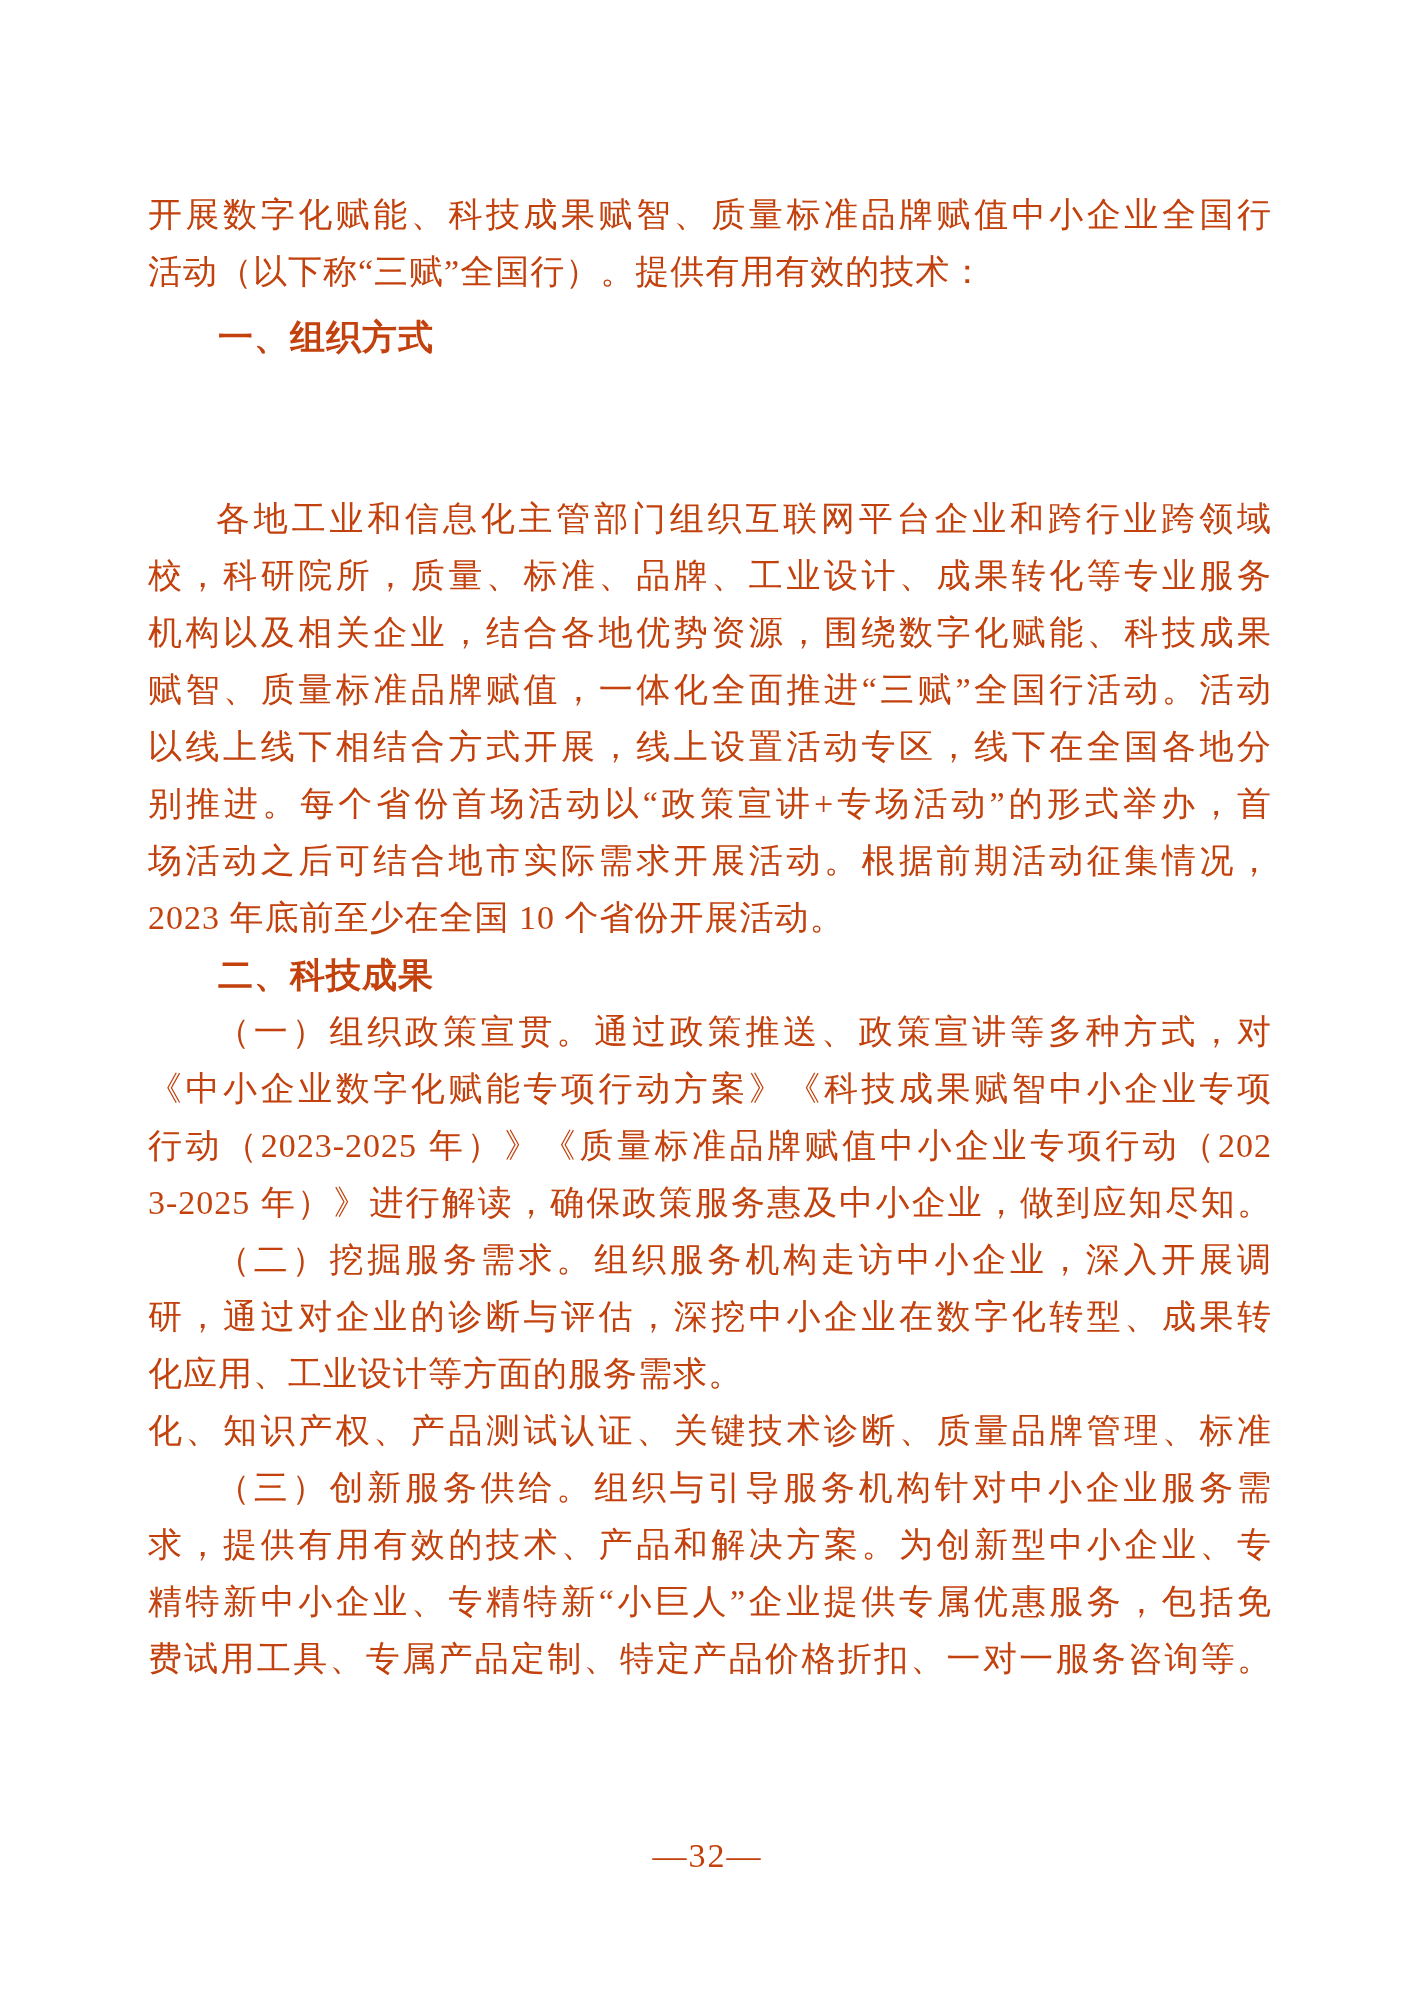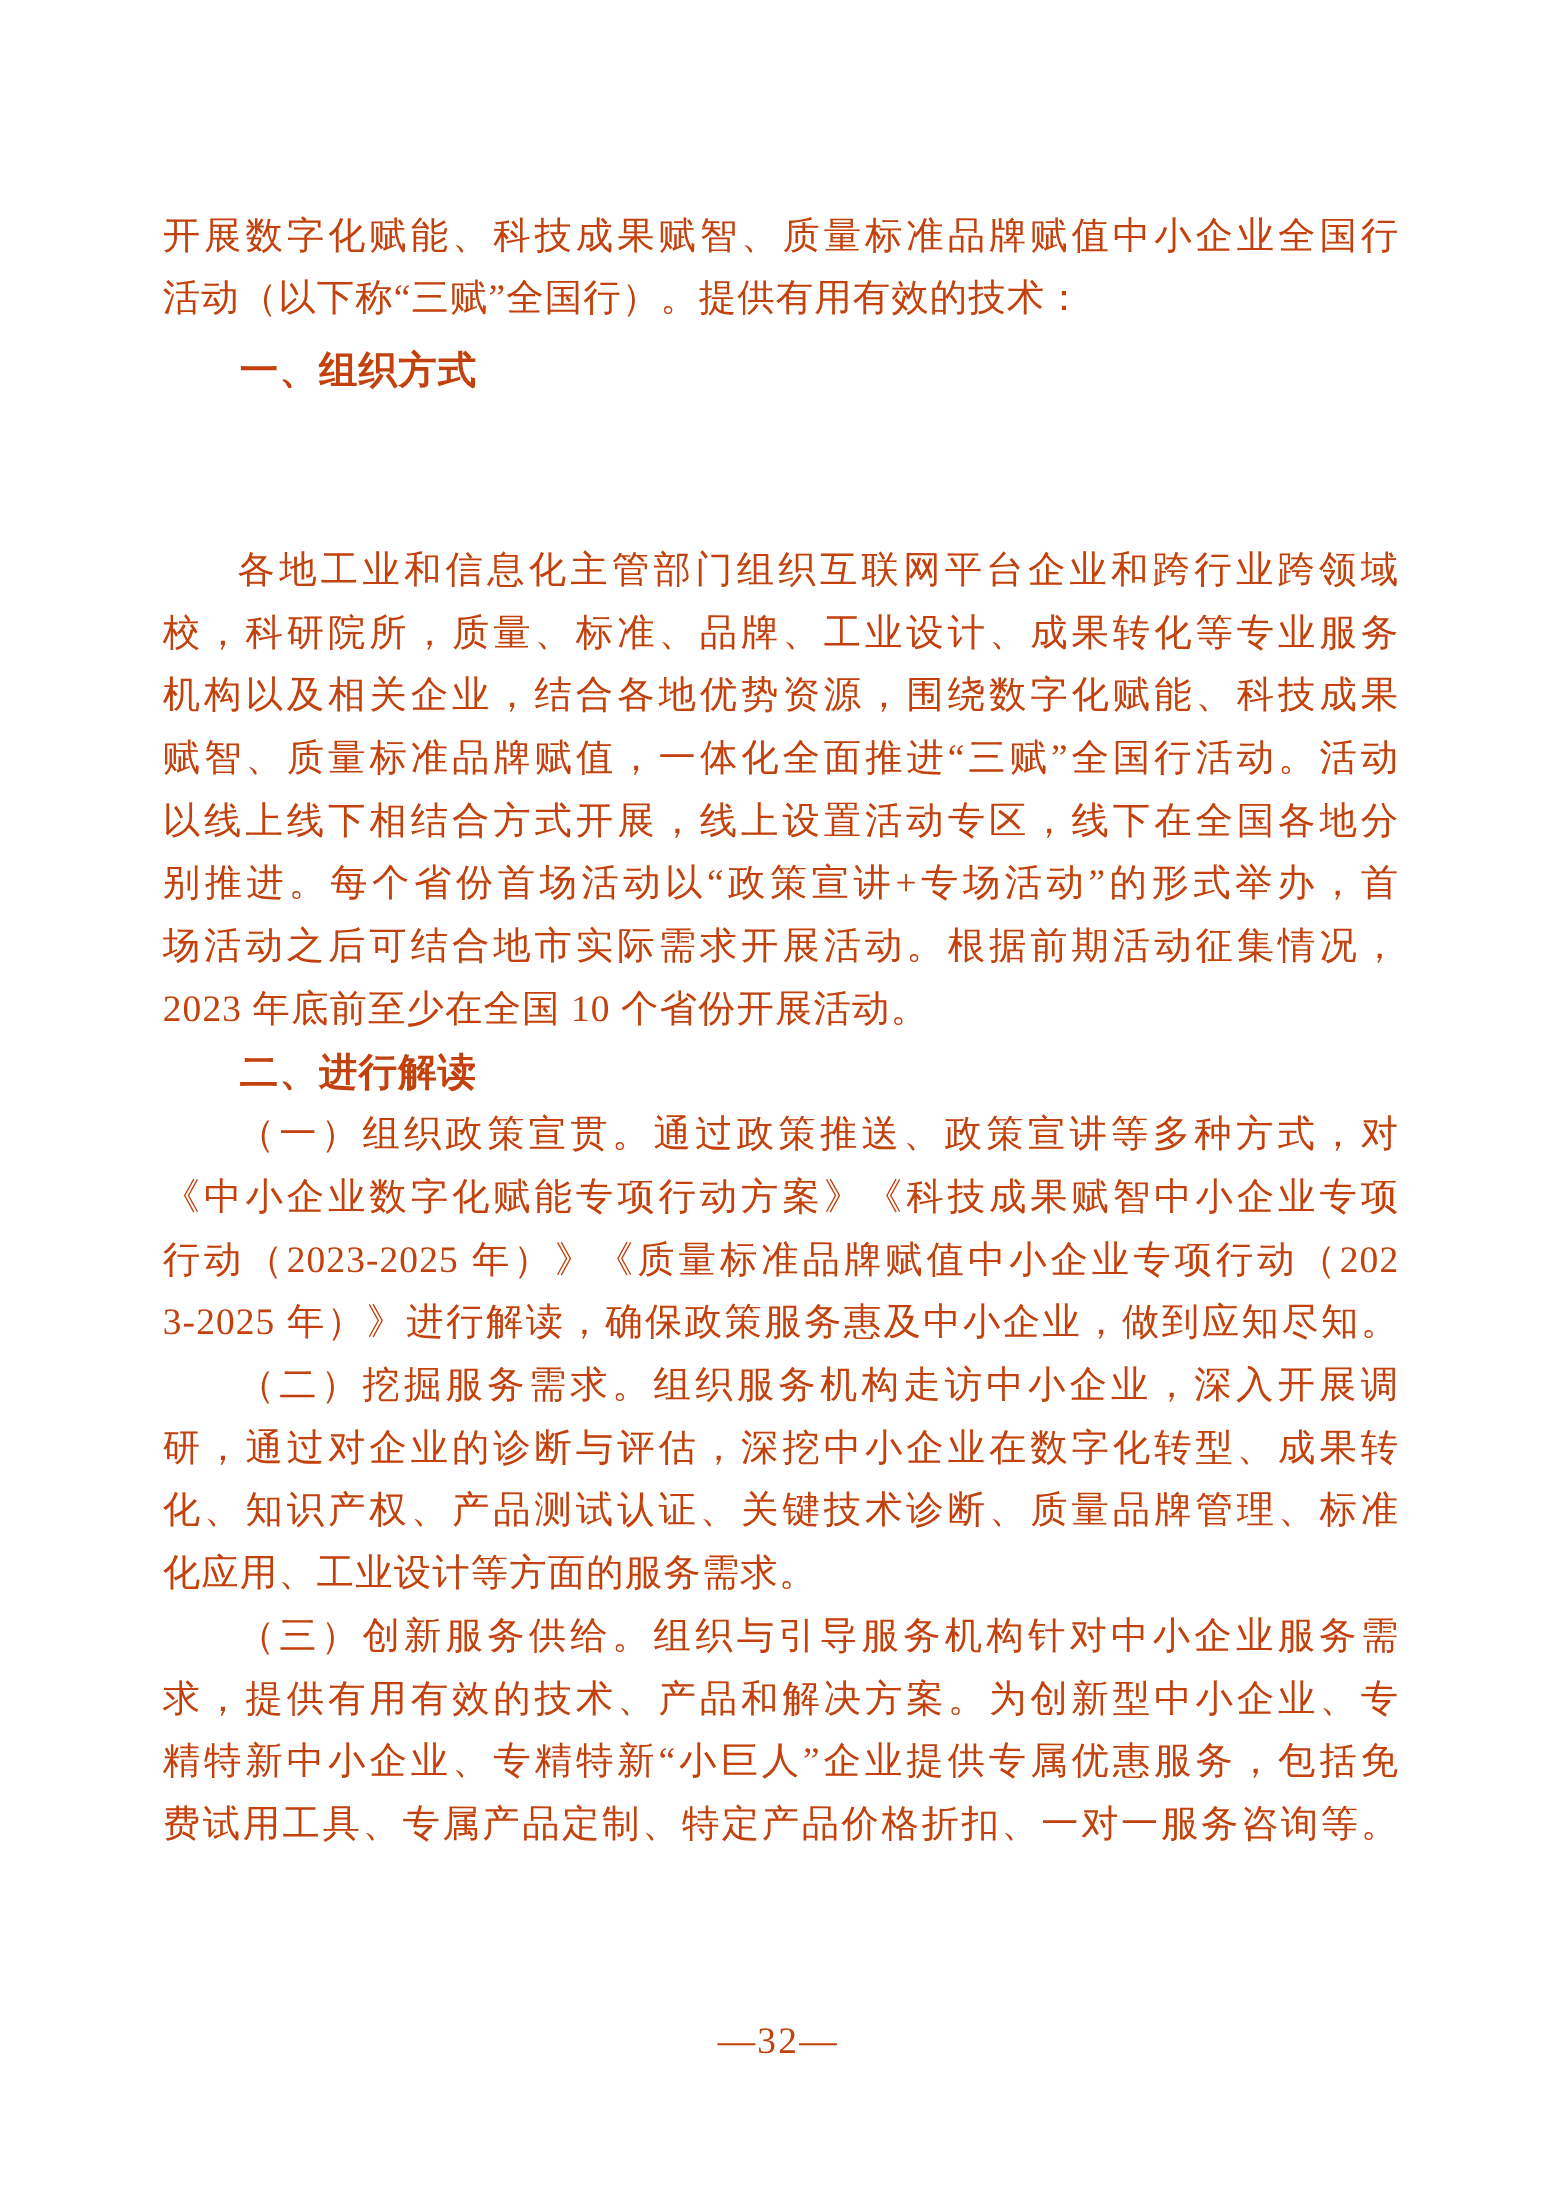--- a/index.html
+++ b/index.html
@@ -62,28 +62,28 @@
     <div class="line plain">活动（以下称“三赋”全国行）。提供有用有效的技术：</div>
     <div class="line heading h1-space">一、组织方式</div>
     <div class="line j ind">各地工业和信息化主管部门组织互联网平台企业和跨行业跨领域</div>
     <div class="line j">校，科研院所，质量、标准、品牌、工业设计、成果转化等专业服务</div>
     <div class="line j">机构以及相关企业，结合各地优势资源，围绕数字化赋能、科技成果</div>
     <div class="line j">赋智、质量标准品牌赋值，一体化全面推进“三赋”全国行活动。活动</div>
     <div class="line j">以线上线下相结合方式开展，线上设置活动专区，线下在全国各地分</div>
     <div class="line j">别推进。每个省份首场活动以“政策宣讲+专场活动”的形式举办，首</div>
     <div class="line j">场活动之后可结合地市实际需求开展活动。根据前期活动征集情况，</div>
     <div class="line plain">2023 年底前至少在全国 10 个省份开展活动。</div>
-    <div class="line heading">二、进行解读</div>
+    <div class="line heading">二、科技成果</div>
     <div class="line j ind">（一）组织政策宣贯。通过政策推送、政策宣讲等多种方式，对</div>
     <div class="line j">《中小企业数字化赋能专项行动方案》《科技成果赋智中小企业专项</div>
     <div class="line j">行动（2023-2025 年）》《质量标准品牌赋值中小企业专项行动（202</div>
     <div class="line j">3-2025 年）》进行解读，确保政策服务惠及中小企业，做到应知尽知。</div>
     <div class="line j ind">（二）挖掘服务需求。组织服务机构走访中小企业，深入开展调</div>
     <div class="line j">研，通过对企业的诊断与评估，深挖中小企业在数字化转型、成果转</div>
+    <div class="line plain">化应用、工业设计等方面的服务需求。</div>
     <div class="line j">化、知识产权、产品测试认证、关键技术诊断、质量品牌管理、标准</div>
-    <div class="line plain">化应用、工业设计等方面的服务需求。</div>
     <div class="line j ind">（三）创新服务供给。组织与引导服务机构针对中小企业服务需</div>
     <div class="line j">求，提供有用有效的技术、产品和解决方案。为创新型中小企业、专</div>
     <div class="line j">精特新中小企业、专精特新“小巨人”企业提供专属优惠服务，包括免</div>
     <div class="line j">费试用工具、专属产品定制、特定产品价格折扣、一对一服务咨询等。</div>
   </div>
   <div class="footer">—32—</div>
 </div>
 
 </body></html>

